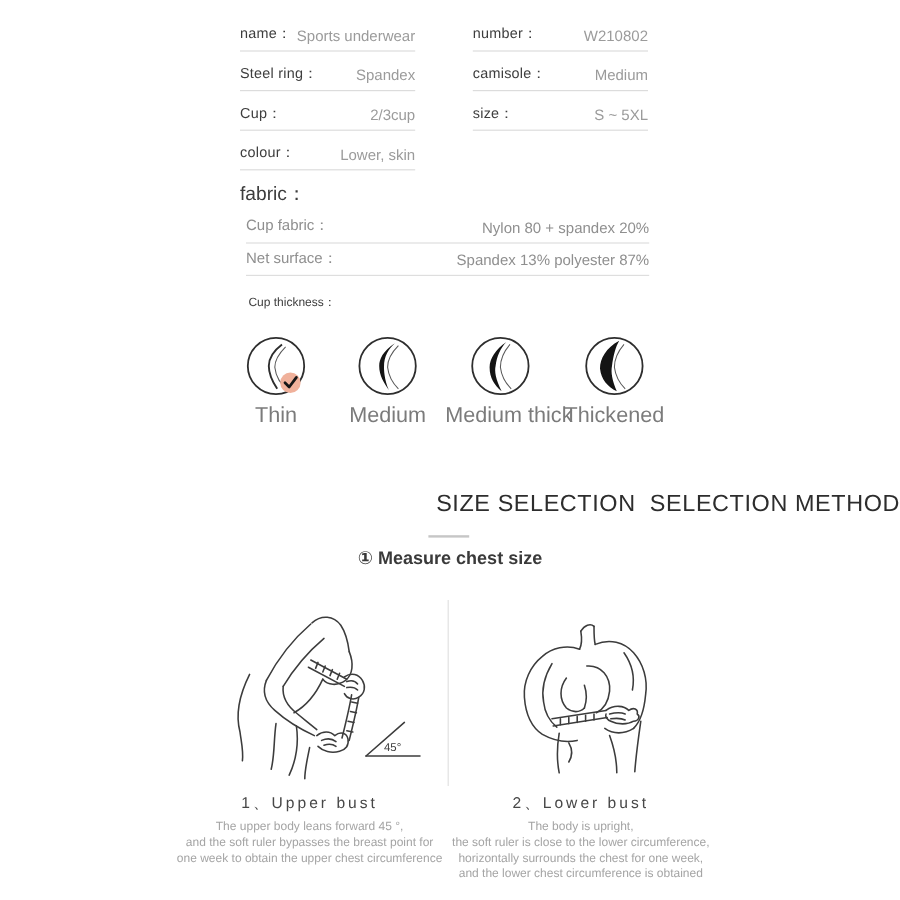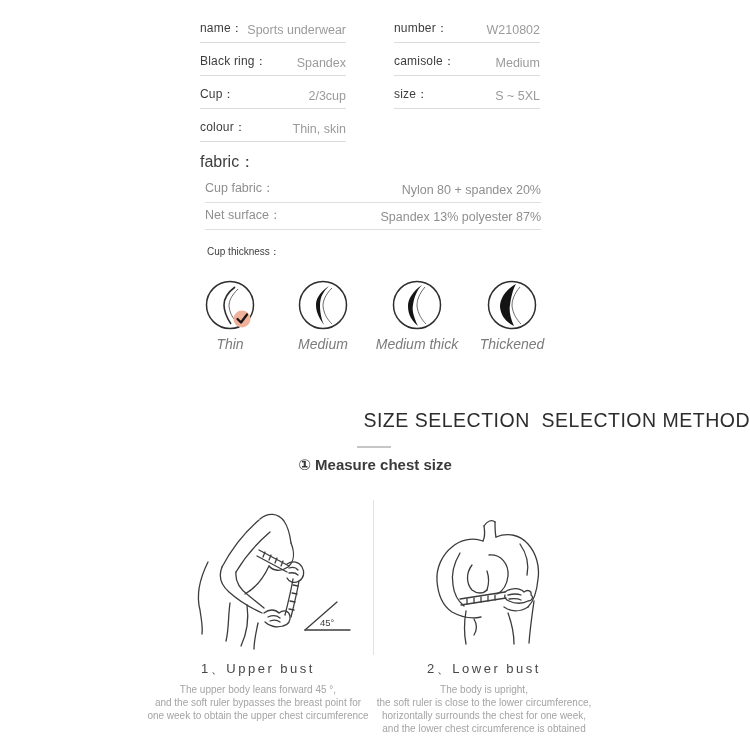--- a/index.html
+++ b/index.html
@@ -21,21 +21,21 @@
     position:absolute;left:205px;width:336px;height:17px;padding-bottom:5px;
     display:flex;justify-content:space-between;align-items:flex-end;
     border-bottom:1px solid #dedede;
     gap:24px;
   }
   .fabric-row .flabel,.fabric-row .fvalue{font-size:12.5px;color:#8f8f8f;white-space:nowrap;}
   
   .cup-title{position:absolute;left:207px;top:245px;font-size:10px;color:#3d3d3d;}
   .cup-opt{position:absolute;top:279px;width:92px;text-align:center;}
   .cup-opt svg{display:block;margin:0 auto;}
-  .cup-opt .olabel{margin-top:5px;font-size:14px;color:#7b7b7b;white-space:nowrap;font-style:italic;}
+  .cup-opt .olabel{margin-top:5px;font-size:18px;color:#7b7b7b;white-space:nowrap;}
   
   .sel-heading{
     position:absolute;left:0;top:409px;width:750px;text-align:right;
     font-size:19.5px;color:#2d2d2d;letter-spacing:.5px;white-space:pre;
   }
   .sel-divider{position:absolute;left:357px;top:446px;width:34px;height:2px;background:#c6c6c6;}
   .step-title{
     position:absolute;left:0;top:456px;width:750px;text-align:center;
     font-size:15px;color:#3a3a3a;font-weight:bold;
   }
@@ -65,30 +65,30 @@
 </head>
 <body>
 
 <div id="page">
 
   <div class="spec-row" style="left:200px;top:18px">
     <span class="spec-label">name：</span>
     <span class="spec-value">Sports underwear</span>
   </div>
   <div class="spec-row" style="left:200px;top:51px">
-    <span class="spec-label">Black ring：</span>
+    <span class="spec-label">Steel ring：</span>
     <span class="spec-value">Spandex</span>
   </div>
   <div class="spec-row" style="left:200px;top:84px">
     <span class="spec-label">Cup：</span>
     <span class="spec-value">2/3cup</span>
   </div>
   <div class="spec-row" style="left:200px;top:117px">
     <span class="spec-label">colour：</span>
-    <span class="spec-value">Thin, skin</span>
+    <span class="spec-value">Lower, skin</span>
   </div>
 
   <div class="spec-row" style="left:394px;top:18px">
     <span class="spec-label">number：</span>
     <span class="spec-value">W210802</span>
   </div>
   <div class="spec-row" style="left:394px;top:51px">
     <span class="spec-label">camisole：</span>
     <span class="spec-value">Medium</span>
   </div>

